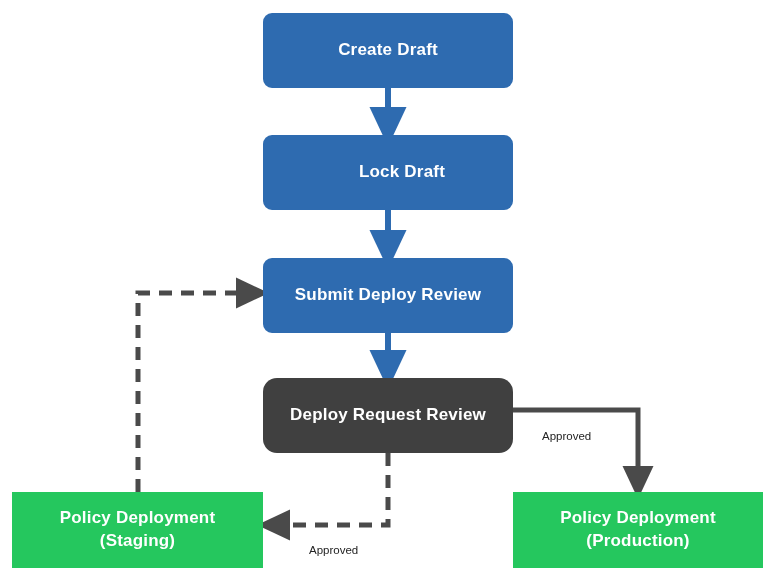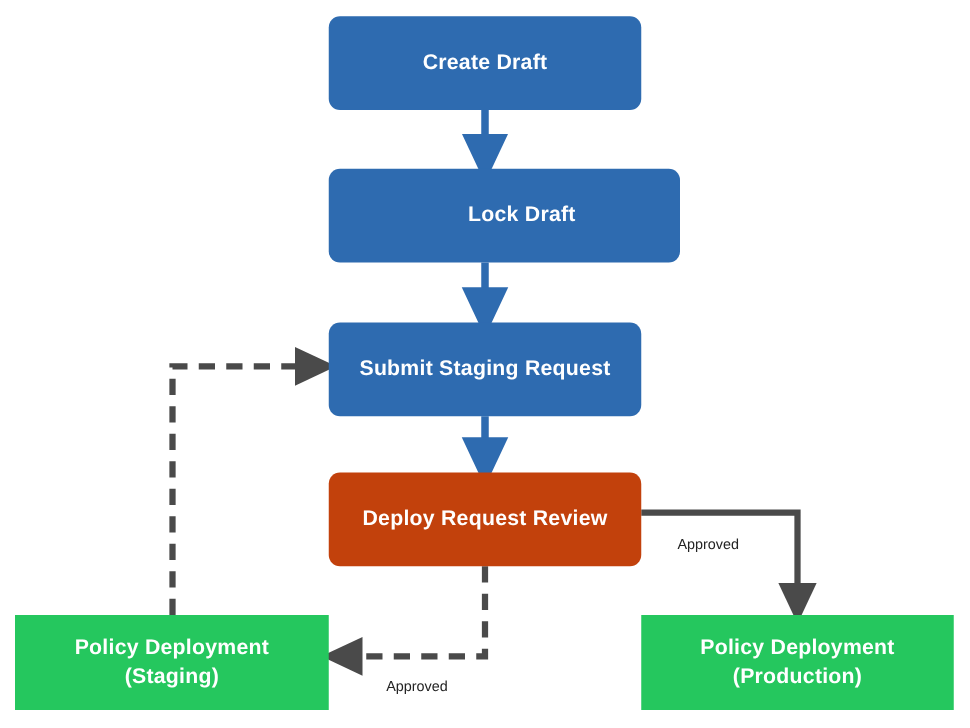--- a/index.html
+++ b/index.html
@@ -33,21 +33,21 @@
     text-align: center;
     color: #ffffff;
     font-weight: bold;
     font-size: 17px;
     line-height: 1.35;
     letter-spacing: 0.2px;
     z-index: 3;
     user-select: none;
   }
   .node.blue   { background: #2E6BB0; }
-  .node.gray   { background: #c2410c; }
+  .node.gray   { background: #404040; border-radius: 14px; }
   .node.green  { background: #25C75E; border-radius: 0; }
   .node .label { display: block; padding: 0 8px; }
 
   .edge-label {
     position: absolute;
     font-family: "Liberation Sans", sans-serif;
     font-size: 11.5px;
     color: #232323;
     background: #ffffff;
     padding: 0 3px;
@@ -94,26 +94,26 @@
 
     <g>
       <path d="M138,492 L138,293 L252,293" fill="none" stroke="#4A4A4A" stroke-width="5" stroke-dasharray="13 9" stroke-linejoin="miter" marker-end="url(#arrow-gray)"></path>
     </g>
   </svg>
 
   <div class="node blue" style="left:263px; top:13px; width:250px; height:75px;">
     <span class="label">Create Draft</span>
   </div>
 
-  <div class="node blue" style="left:263px; top:135px; width:281px; height:75px;padding-left:28px;">
+  <div class="node blue" style="left:263px; top:135px; width:250px; height:75px;padding-left:28px;">
     <span class="label">Lock Draft</span>
   </div>
 
   <div class="node blue" style="left:263px; top:258px; width:250px; height:75px;">
-    <span class="label">Submit Staging Request</span>
+    <span class="label">Submit Deploy Review</span>
   </div>
 
   <div class="node gray" style="left:263px; top:378px; width:250px; height:75px;">
     <span class="label">Deploy Request Review</span>
   </div>
 
   <div class="node green" style="left:12px; top:492px; width:251px; height:76px;">
     <span class="label">Policy Deployment<br>(Staging)</span>
   </div>
 

